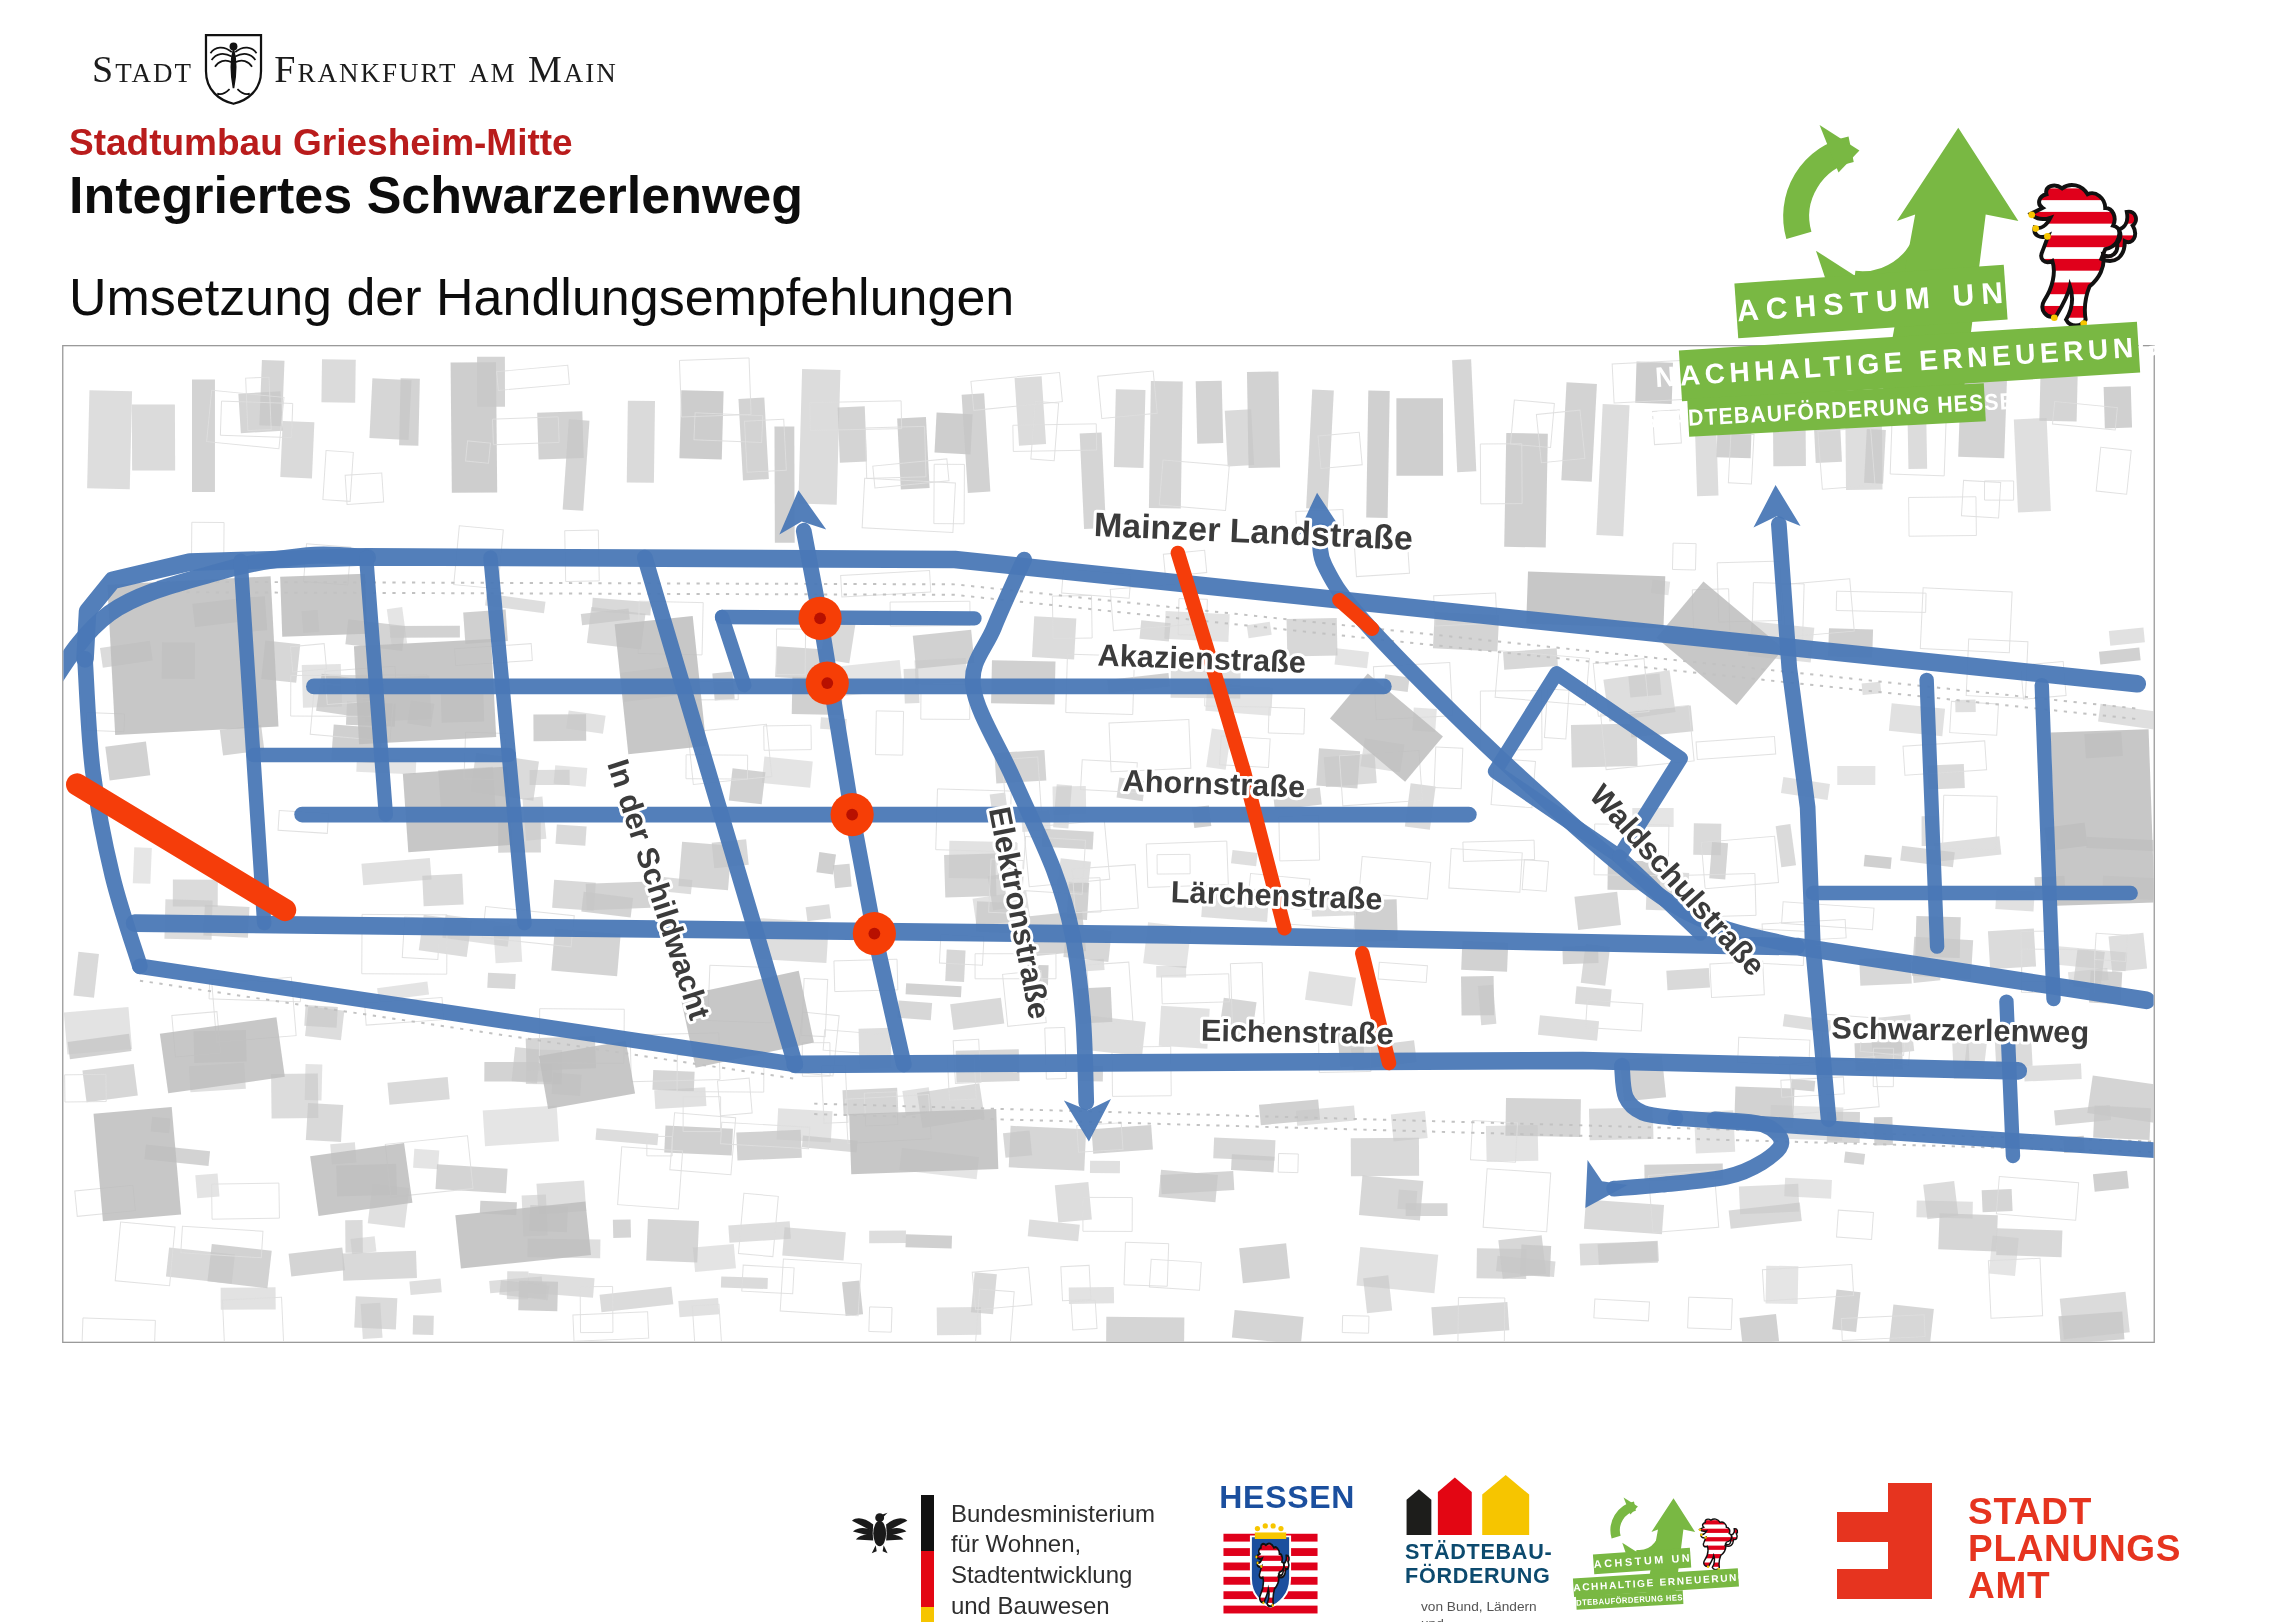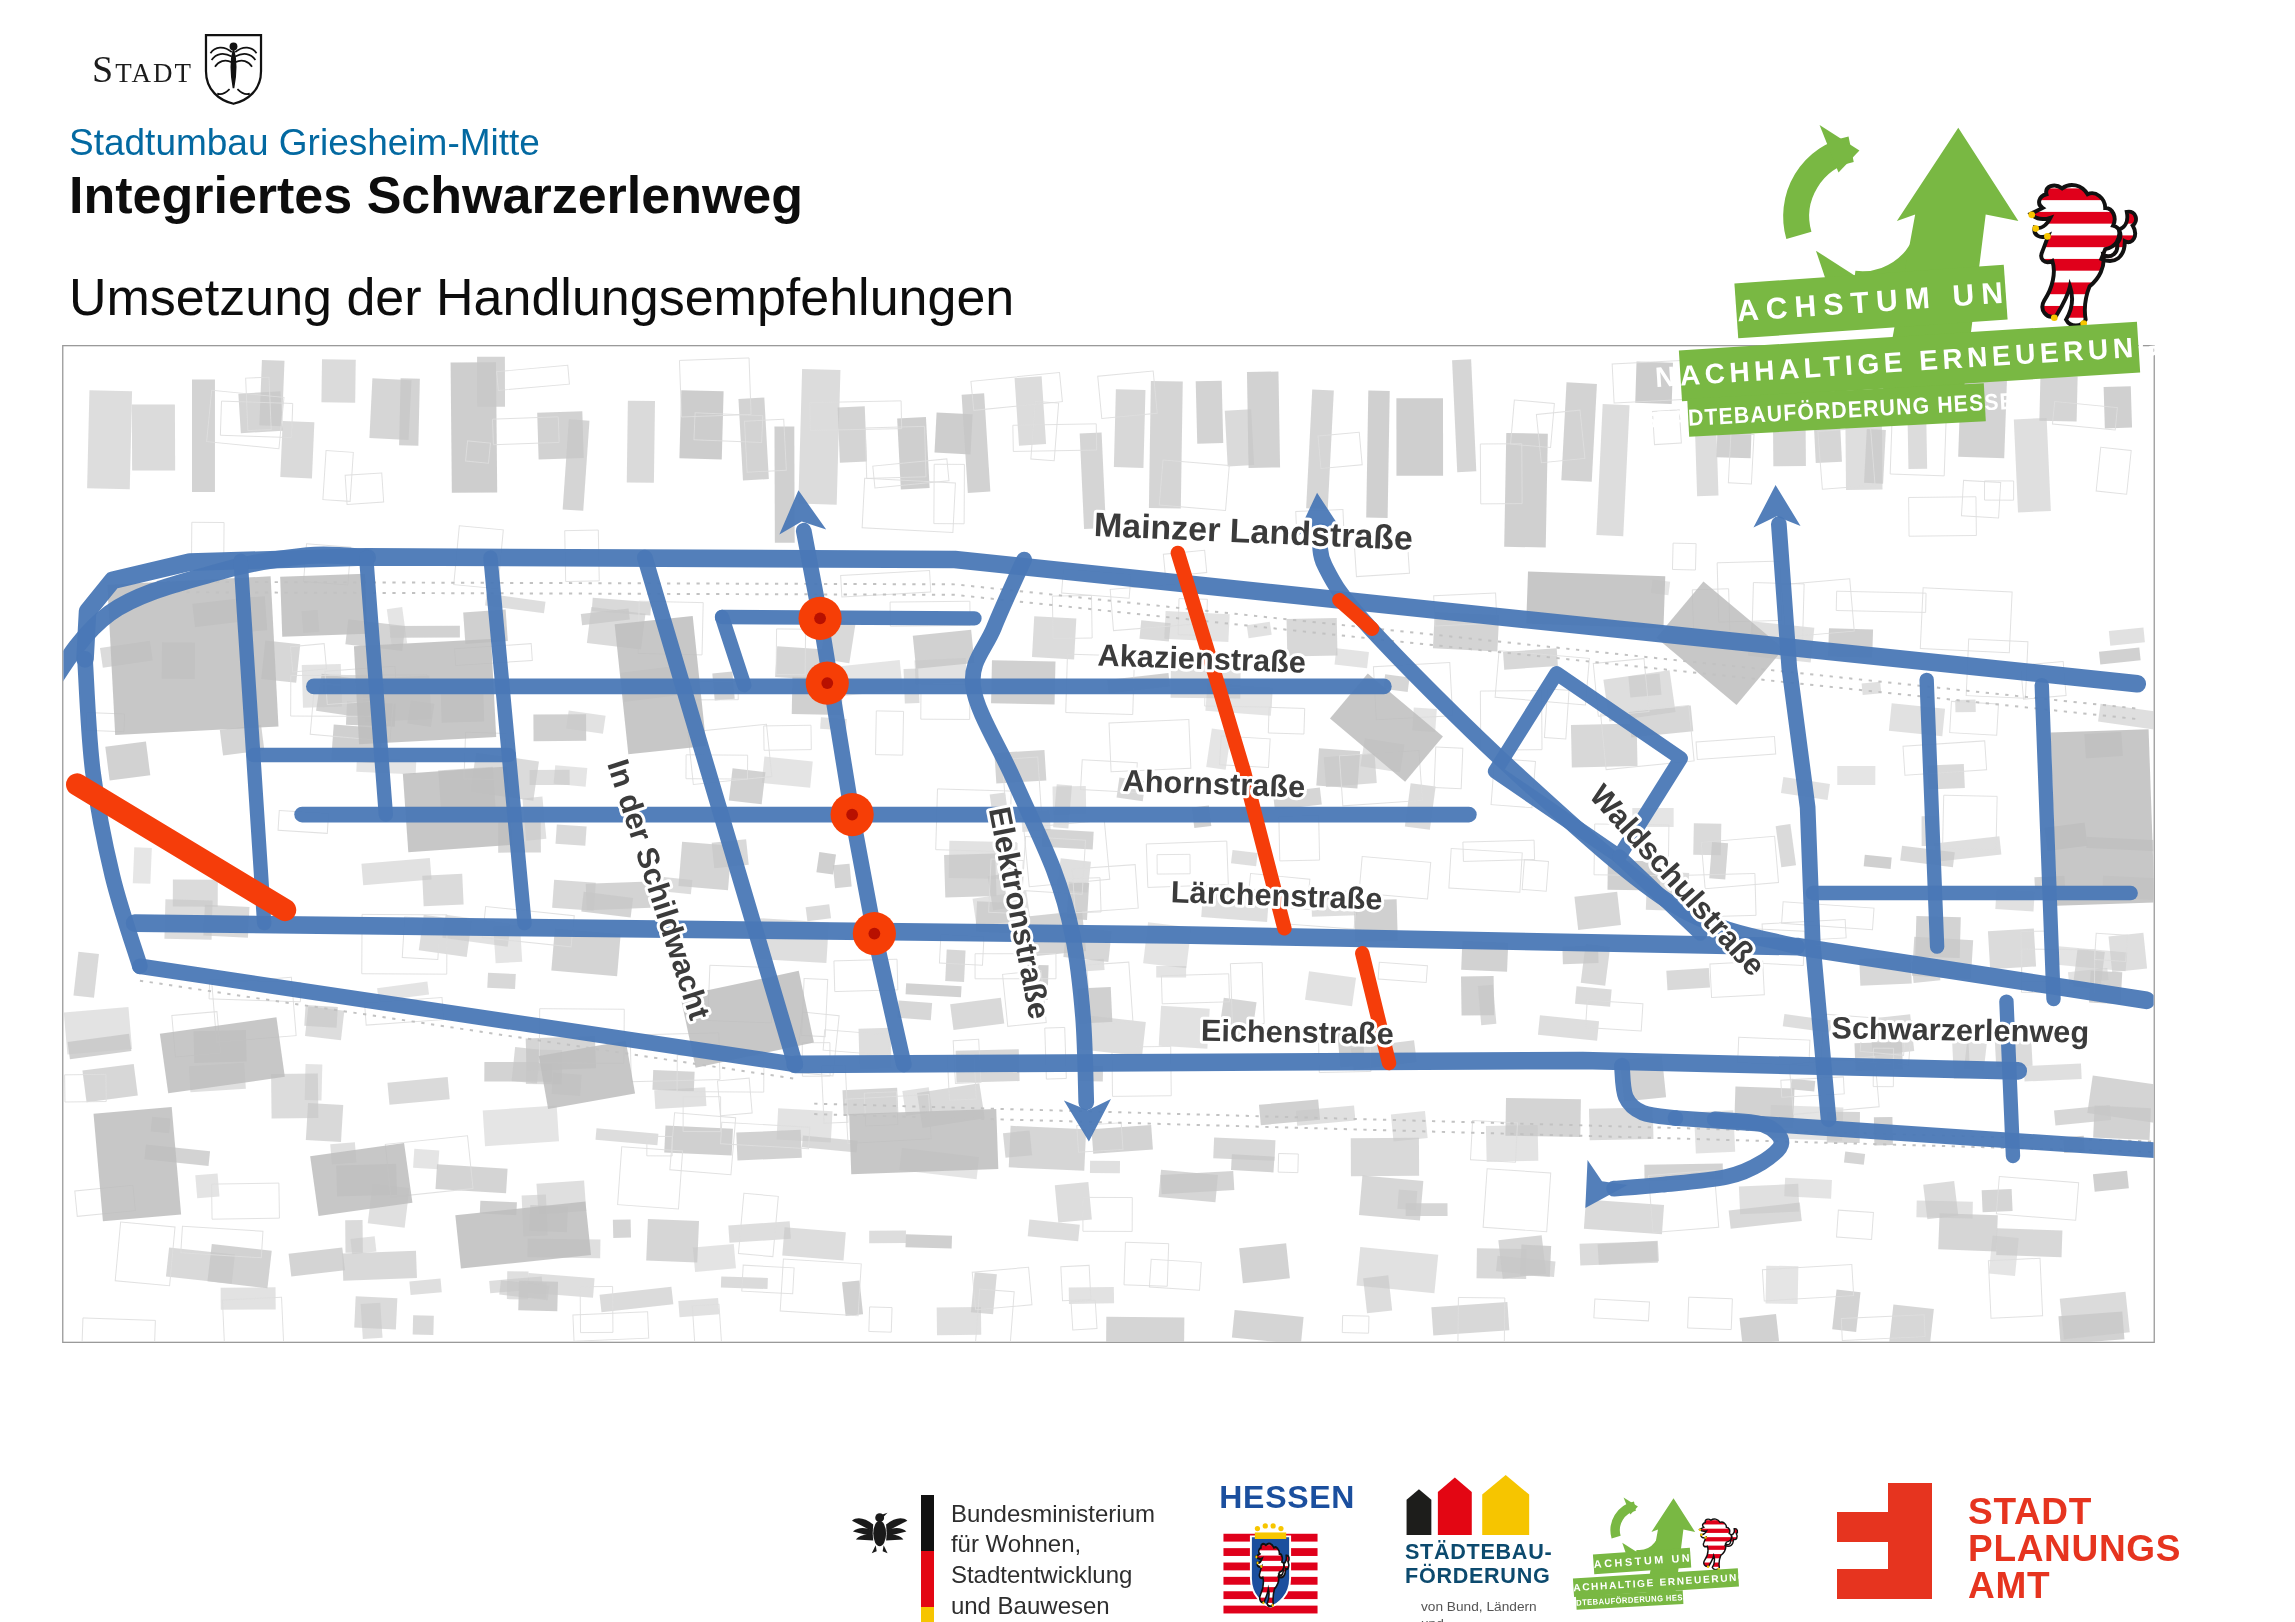--- a/index.html
+++ b/index.html
@@ -5,21 +5,21 @@
   html,body{margin:0;padding:0;width:2295px;height:1622px;background:#fff;
     font-family:"Liberation Sans", sans-serif; overflow:hidden;}
   .abs{position:absolute;}
   #page{position:relative;width:2022px;height:1622px;background:#fff;}
 
   
   #crest{left:92px;top:33px;width:589px;height:72px;display:flex;align-items:center;color:#1c1c1c;}
   .crest-word{font-family:"Liberation Serif",serif;font-variant:small-caps;font-weight:400;
     font-size:38px;letter-spacing:2px;color:#1c1c1c;}
   #crest svg{margin:0 9.2px;}
-  #subtitle{left:69px;top:122px;font-size:37px;font-weight:normal;color:#0369a1;}
+  #subtitle{left:69px;top:122px;font-size:37px;font-weight:bold;color:#b91c1c;}
   #title{left:69px;top:165px;font-size:52px;font-weight:bold;color:#0d0d0d;}
   #heading{left:69px;top:267px;font-size:52px;font-weight:normal;color:#0d0d0d;}
 
   
   .badge{width:510px;height:301px;}
   .badge .banner{position:absolute;display:flex;align-items:center;justify-content:center;
     color:#fff;font-weight:bold;white-space:nowrap;}
   .badge .b1{left:68px;top:164px;width:270px;height:55px;font-size:30px;letter-spacing:7.2px;transform:rotate(-4deg);}
   .badge .b2{left:11.8px;top:226px;width:459px;height:51px;font-size:28px;letter-spacing:4.6px;transform:rotate(-3.6deg);}
   .badge .b3{left:19.6px;top:281px;width:297px;height:38px;font-size:23px;letter-spacing:1.3px;transform:rotate(-3deg);}
@@ -58,20 +58,21 @@
     <svg width="63" height="73" viewBox="0 0 110 130">
       <path d="M6,4 H104 V68 C104,102 80,120 55,126 C30,120 6,102 6,68 Z" fill="#fff" stroke="#111" stroke-width="4"></path>
       <g stroke="#111" stroke-width="3" fill="none">
         <path d="M55,30 C50,48 50,72 55,98 C60,72 60,48 55,30 Z" fill="#111"></path>
         <path d="M52,34 C38,22 22,24 14,36 M52,42 C38,34 24,36 16,48 M52,52 C40,46 28,50 22,60"></path>
         <path d="M58,34 C72,22 88,24 96,36 M58,42 C72,34 86,36 94,48 M58,52 C70,46 82,50 88,60"></path>
         <path d="M48,100 C40,108 32,110 26,108 M62,100 C70,108 78,110 84,108"></path>
         <circle cx="55" cy="24" r="7" fill="#111" stroke="none"></circle>
       </g>
     </svg>
+    <span class="crest-word">Frankfurt am Main</span>
   </div>
 
   <div id="subtitle" class="abs">Stadtumbau Griesheim-Mitte</div>
   <div id="title" class="abs">Integriertes Schwarzerlenweg</div>
   <div id="heading" class="abs">Umsetzung der Handlungsempfehlungen</div>
 
   <div class="abs" style="left:1668px;top:110px;width:510px;height:307px;z-index:5" id="badge-main">
       <div class="badge" style="position: relative;">
         <svg width="510" height="307" viewBox="0 0 780 470" style="position:absolute;left:0;top:0;overflow:visible">
           <g transform="translate(300,162)">

